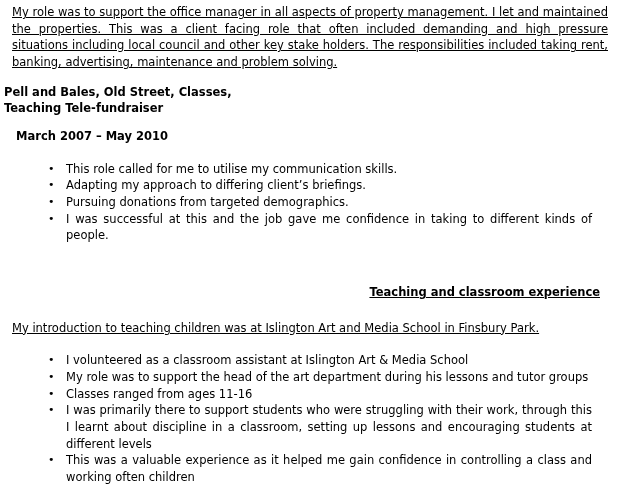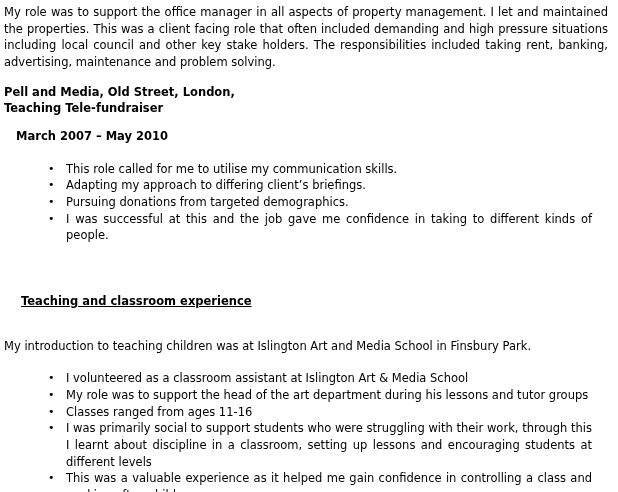--- a/index.html
+++ b/index.html
@@ -15,44 +15,46 @@
     color: #000000;
     overflow: hidden;
   }
   .page {
     width: 618px;
     height: 492px;
     box-sizing: border-box;
     padding: 4px 10px 0 4px;
   }
   p.para {
-    margin: 0 0 0 0;
+    margin: 0 0 0 8px;
     text-align: justify;
     line-height: 1.45;
+    text-decoration: underline;
   }
   .spacer-sm { height: 11px; }
   .spacer-md { height: 13px; }
   .spacer-lg { height: 16px; }
 
   .heading-block {
     font-weight: bold;
     line-height: 1.42;
     margin: 0;
   }
   .heading-line { display: block; }
   .date-line {
     font-weight: bold;
     line-height: 1.42;
     margin: 12px;
   }
   .section-heading {
     font-weight: bold;
     text-decoration: underline;
-    margin: 17px;
+    margin: 8px;
     line-height: 1.45;
+    text-align: right;
   }
 
   ul.bullets {
     list-style: none;
     margin: 16px;
     padding: 0;
   }
   ul.bullets li {
     position: relative;
     padding-left: 46px;
@@ -73,21 +75,21 @@
 </head>
 <body>
 
 <div class="page">
 
   <p class="para">My role was to support the office manager in all aspects of property management. I let and maintained the properties. This was a client facing role that often included demanding and high pressure situations including local council and other key stake holders. The responsibilities included taking rent, banking, advertising, maintenance and problem solving.</p>
 
   <div class="spacer-md"></div>
 
   <div class="heading-block">
-    <span class="heading-line">Pell and Media, Old Street, London,</span>
+    <span class="heading-line">Pell and Bales, Old Street, Classes,</span>
     <span class="heading-line">Teaching Tele-fundraiser</span>
   </div>
   <div class="date-line">March 2007 – May 2010</div>
 
   <ul class="bullets">
     <li>
         <span class="txt">This role called for me to utilise my communication skills.</span>
       </li>
     <li>
         <span class="txt">Adapting my approach to differing client’s briefings.</span>
@@ -112,20 +114,20 @@
     <li>
         <span class="txt">I volunteered as a classroom assistant at Islington Art &amp; Media School</span>
       </li>
     <li>
         <span class="txt">My role was to support the head of the art department during his lessons and tutor groups</span>
       </li>
     <li>
         <span class="txt">Classes ranged from ages 11-16</span>
       </li>
     <li>
-        <span class="txt">I was primarily social to support students who were struggling with their work, through this I learnt about discipline in a classroom, setting up lessons and encouraging students at different levels</span>
+        <span class="txt">I was primarily there to support students who were struggling with their work, through this I learnt about discipline in a classroom, setting up lessons and encouraging students at different levels</span>
       </li>
     <li>
         <span class="txt">This was a valuable experience as it helped me gain confidence in controlling a class and working often children</span>
       </li>
   </ul>
 
 </div>
 
 </body></html>

